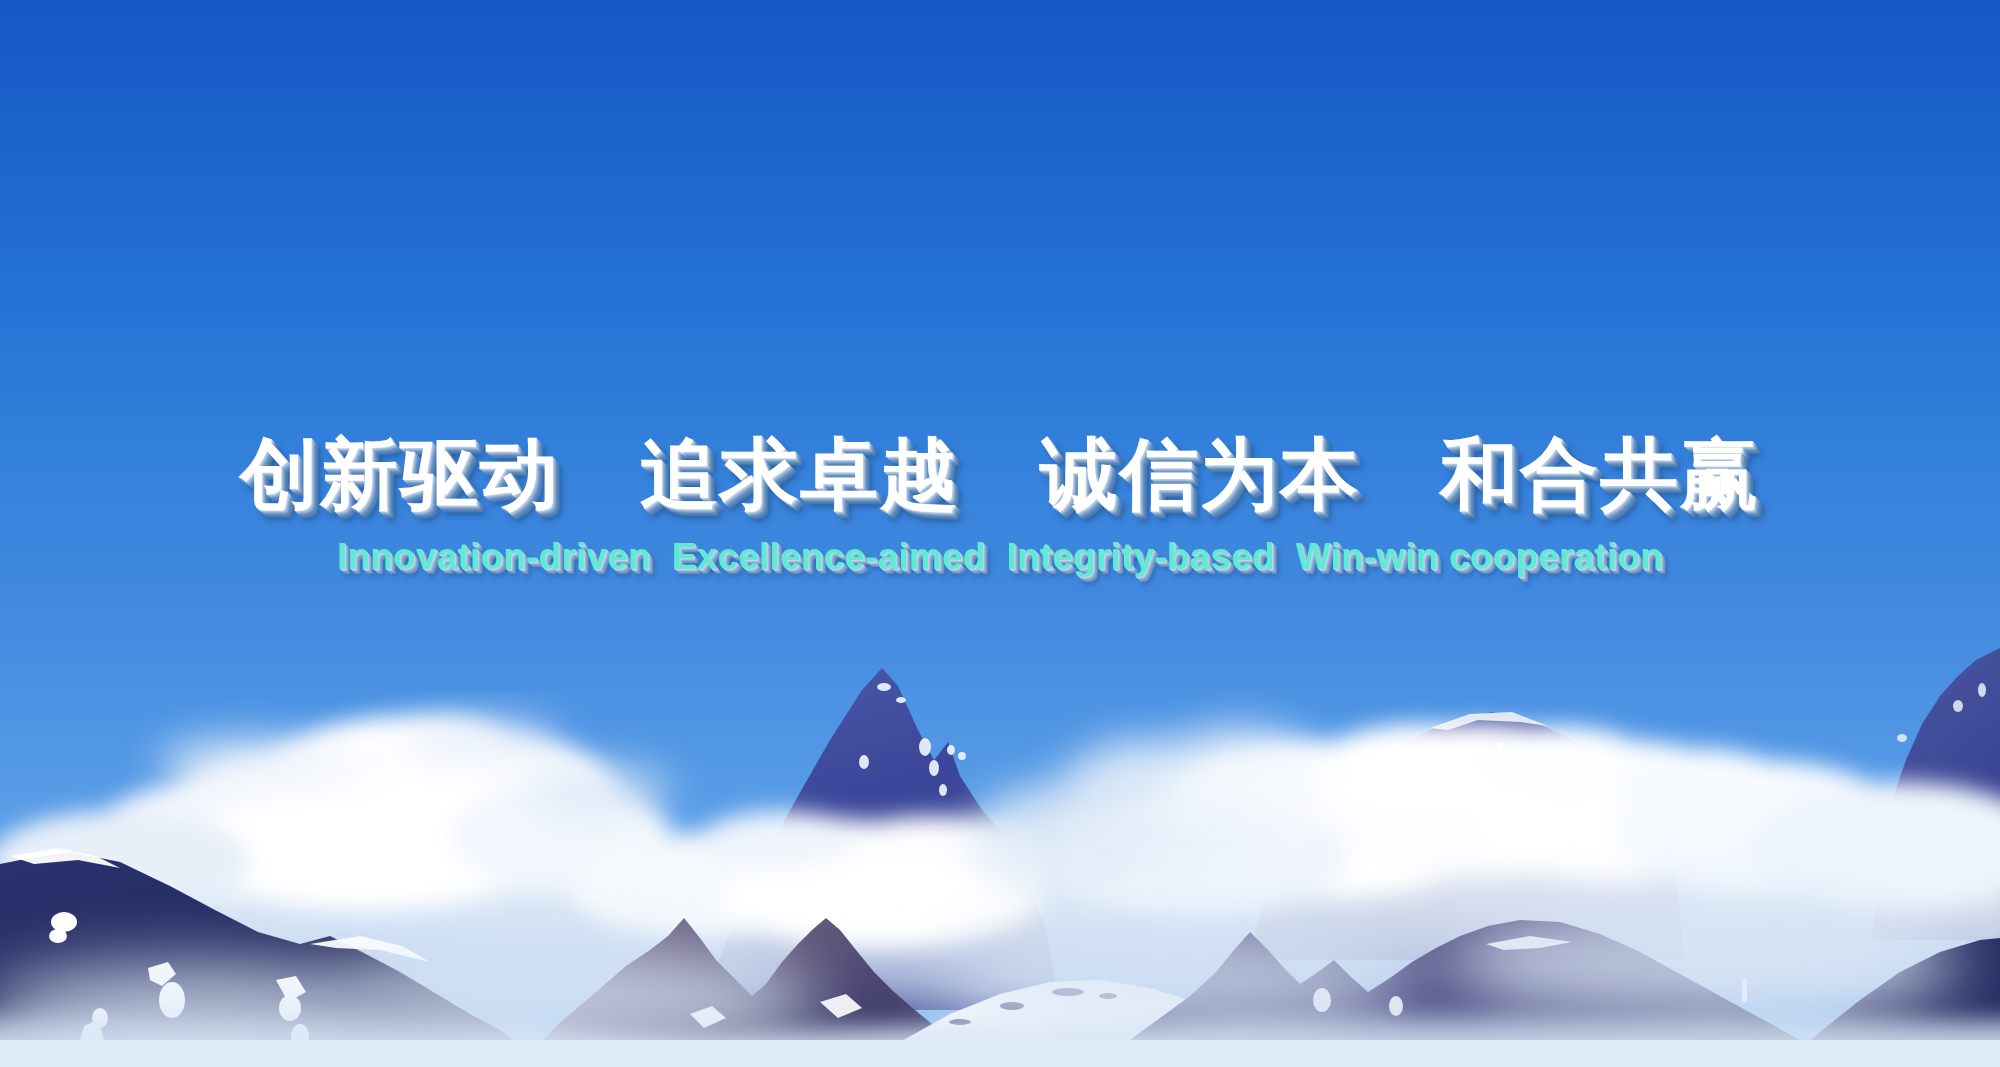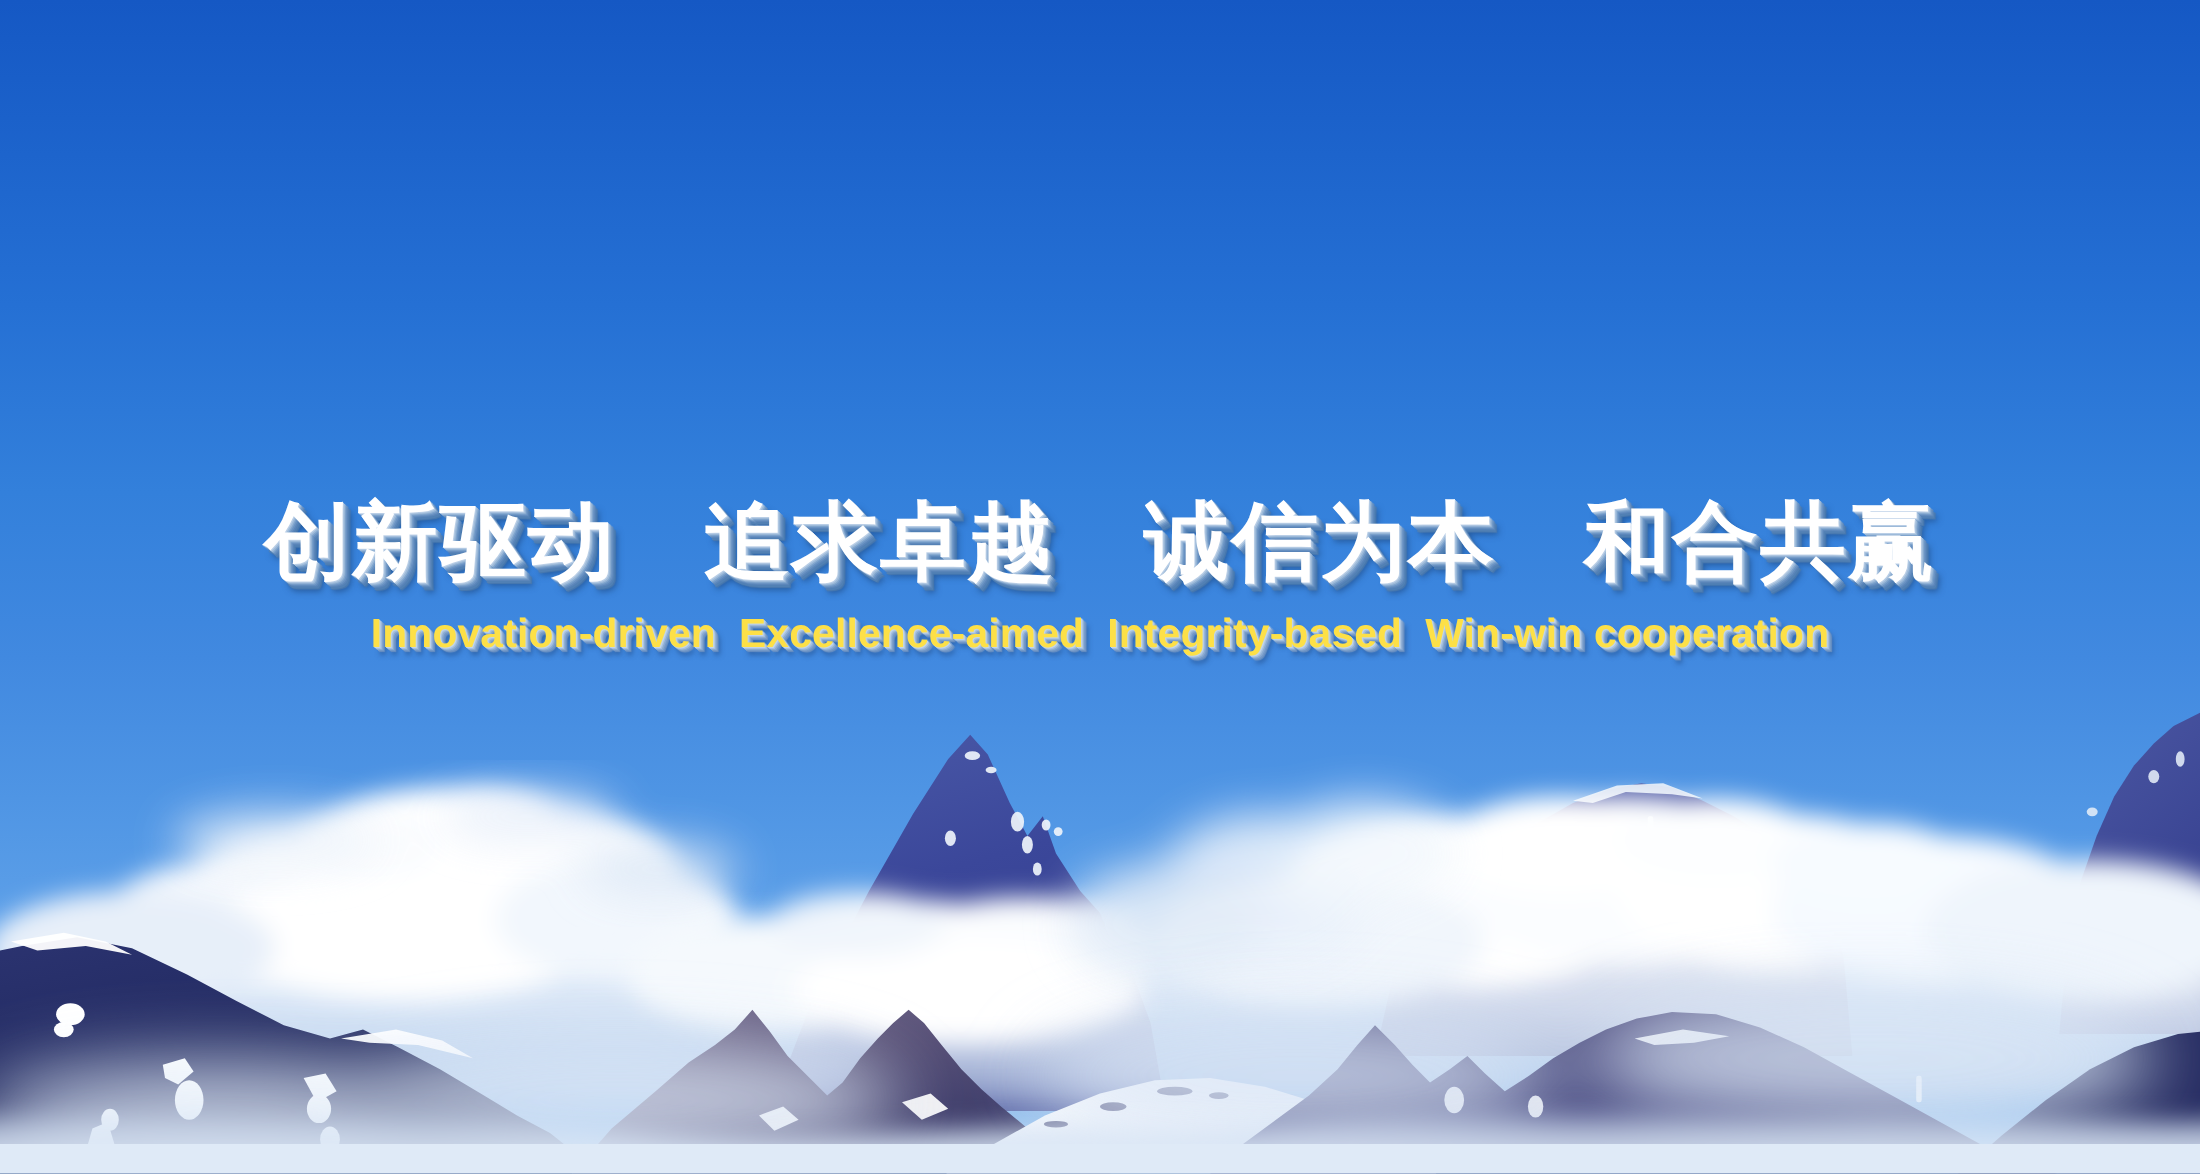--- a/index.html
+++ b/index.html
@@ -49,21 +49,21 @@
   
   .slogan-wrap {
     position: absolute;
     left: 0;
     right: 0;
     top: 432px;
     text-align: center;
     z-index: 40;
     pointer-events: none;
   }
-  .slogan-wrap > * { pointer-events: auto; margin-top: 19px; }
+  .slogan-wrap > * { pointer-events: auto; }
 
   .slogan-cn {
     font-family: "DejaVu Sans", "Liberation Sans", sans-serif;
     font-size: 78px;
     font-weight: 700;
     color: #ffffff;
     letter-spacing: 2px;
     line-height: 1.08;
     white-space: pre;
     text-shadow:
@@ -74,21 +74,21 @@
        5px  5px 0   #5c86ba,
        6px  6px 0   #5180b4,
        7px  7px 1px #4a79ae,
        8px  9px 6px rgba(22, 58, 110, 0.55);
   }
 
   .slogan-en {
     font-family: "Liberation Sans", sans-serif;
     font-size: 37px;
     font-weight: 700;
-    color: #fde047;
+    color: #5eead4;
     letter-spacing: 0.2px;
     margin-top: 20px;
     white-space: pre;
     text-shadow:
        1px  1px 0   #c2d5ea,
        2px  2px 0   #a6c0de,
        3px  3px 0   #8aaad2,
        4px  4px 0   #7499c8,
        5px  5px 1px #6a90c2,
        6px  7px 5px rgba(25, 62, 115, 0.5);

